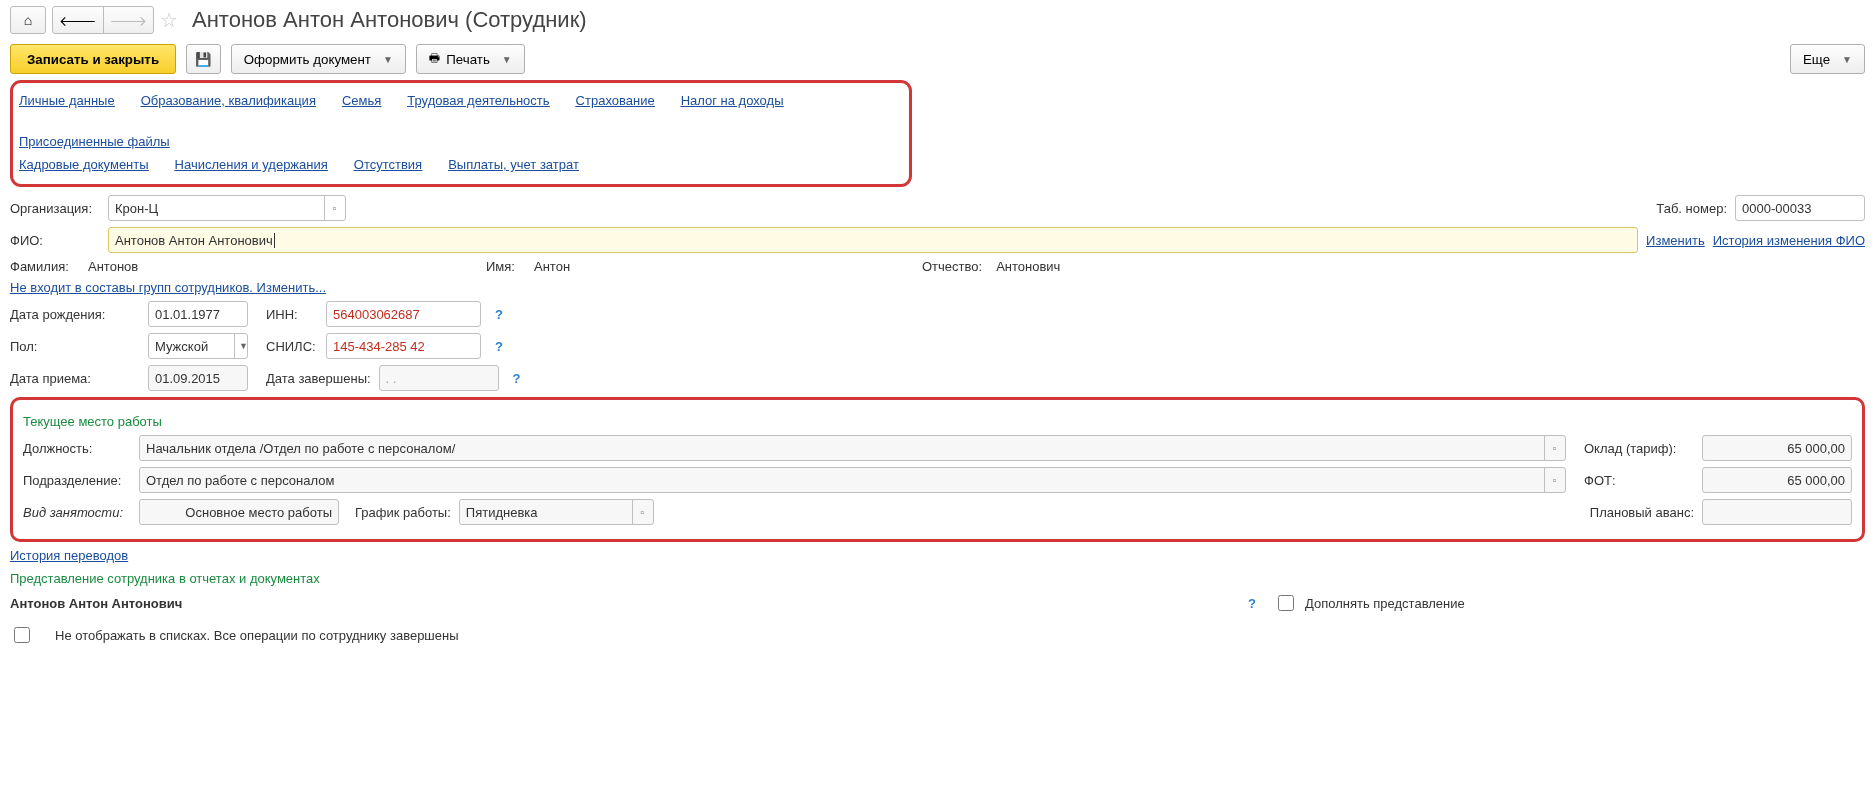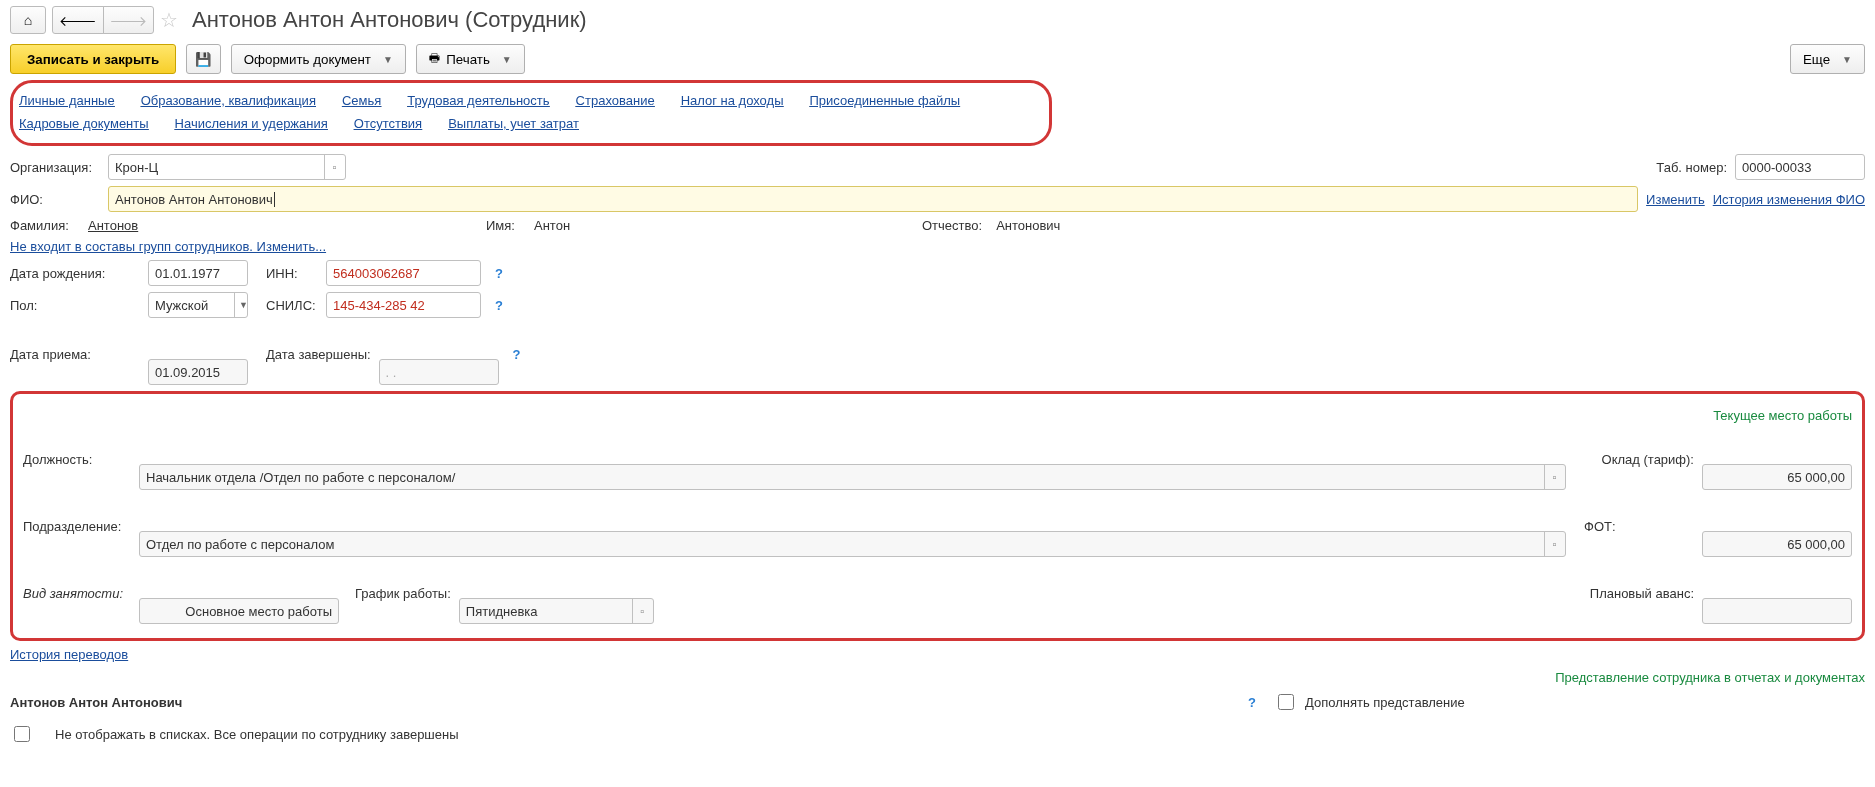--- a/index.html
+++ b/index.html
@@ -54,24 +54,24 @@
     font-weight: bold;
     padding: 0 16px;
     align-items: center;
   }
   .btn.icon-only { padding: 0 8px; }
   .caret { font-size: 10px; color: #666; margin-left: 6px; }
   .toolbar-right { margin-left: auto; }
 
   .link-section {
     border: 3px solid #d23636;
-    border-radius: 22px;
+    border-radius: 11px;
     padding: 6px 18px 8px 6px;
     margin-bottom: 8px;
-    width: 1042px;
+    width: 902px;
     text-decoration: underline;
   }
   .link-row { display: flex; flex-wrap: wrap; gap: 26px; padding: 4px 0; }
   .link-row a {
     color: #1a4d9c;
     text-decoration: underline;
     cursor: pointer;
   }
 
   .form-row { display: flex; align-items: center; margin: 6px 0; gap: 8px; }
@@ -107,32 +107,32 @@
     align-items: center;
     justify-content: center;
     color: #666;
     font-size: 9px;
     cursor: pointer;
   }
   .help { color: #2a7fd4; cursor: pointer; font-weight: bold; margin-left: 6px; }
   .link { color: #1a4d9c; text-decoration: underline; cursor: pointer; }
   .red-text { color: #c12e1f; }
 
-  .section-title { color: #198a3f; margin: 8px 0 4px 0; text-align: right; }
+  .section-title { color: #198a3f; margin: 8px 0 4px 0; }
   .fieldset {
     border: 3px solid #d23636;
     border-radius: 10px;
     padding: 6px 10px 8px 10px;
     margin-bottom: 4px;
   }
   .repr-title { font-weight: bold; color: #333; }
 
   .spacer { flex: 1; }
   input[type=checkbox] { width: 16px; height: 16px; }
-  .readonly { background: #f7f7f7; margin-top: 35px; }
+  .readonly { background: #f7f7f7; }
 </style>
 </head>
 <body>
 
 <div class="top-nav">
   <button class="nav-btn">
     <span>⌂</span>
   </button>
   <div class="nav-group">
     <button class="nav-btn">
@@ -206,21 +206,21 @@
   <div class="input highlight" style="flex:1;">
     <span>Антонов Антон Антонович</span>
       <span style="border-right:1px solid #333;height:15px;margin-left:1px;"></span>
   </div>
   <a class="link">Изменить</a>
   <a class="link">История изменения ФИО</a>
 </div>
 
 <div class="form-row">
   <span class="label" style="width:70px;">Фамилия:</span>
-  <span style="width:390px;text-decoration:underline;">Антонов</span>
+  <span style="width:390px;">Антонов</span>
   <span class="label" style="width:40px;">Имя:</span>
   <span style="width:380px;">Антон</span>
   <span class="label">Отчество:</span>
   <span style="margin-left:6px;">Антонович</span>
 </div>
 
 <div class="form-row">
   <a class="link">Не входит в составы групп сотрудников. Изменить...</a>
 </div>
 
@@ -263,21 +263,21 @@
 
 <div class="fieldset">
   <div class="section-title">Текущее место работы</div>
 
   <div class="form-row">
     <span class="label" style="width:108px;">Должность:</span>
     <div class="input readonly" style="flex:1;">
       <span style="flex:1;">Начальник отдела /Отдел по работе с персоналом/</span>
       <span class="ref-btn">▫</span>
     </div>
-    <span class="label" style="width:110px;margin-left:10px;text-align:right;">Оклад (тариф):</span>
+    <span class="label" style="width:110px;margin-left:10px;">Оклад (тариф):</span>
     <div class="input readonly" style="width:150px;justify-content:flex-end;">
       <span>65 000,00</span>
     </div>
   </div>
 
   <div class="form-row">
     <span class="label" style="width:108px;">Подразделение:</span>
     <div class="input readonly" style="flex:1;">
       <span style="flex:1;">Отдел по работе с персоналом</span>
       <span class="ref-btn">▫</span>

